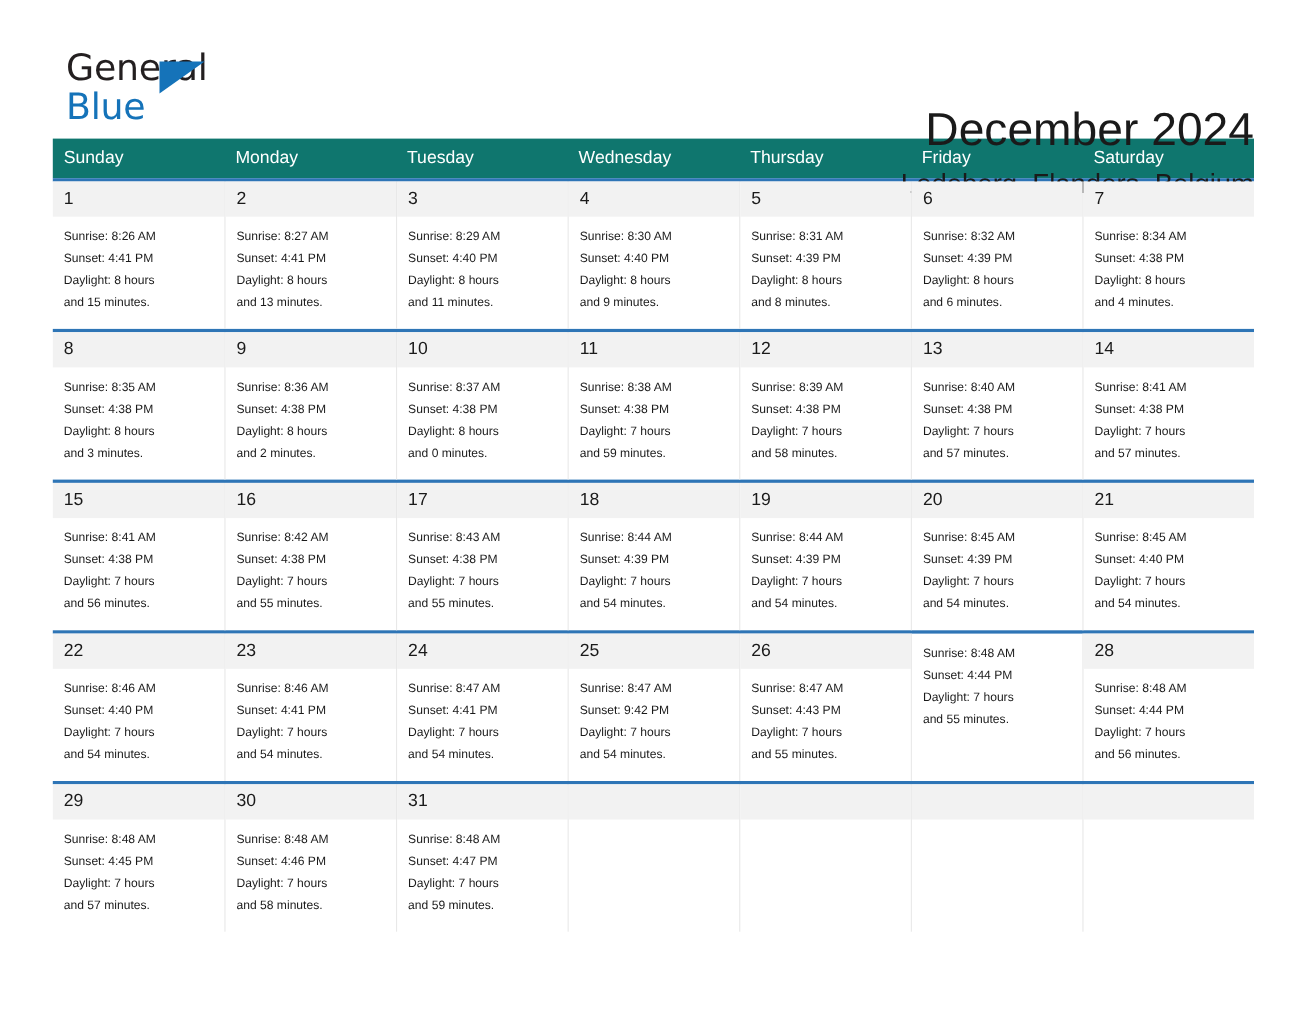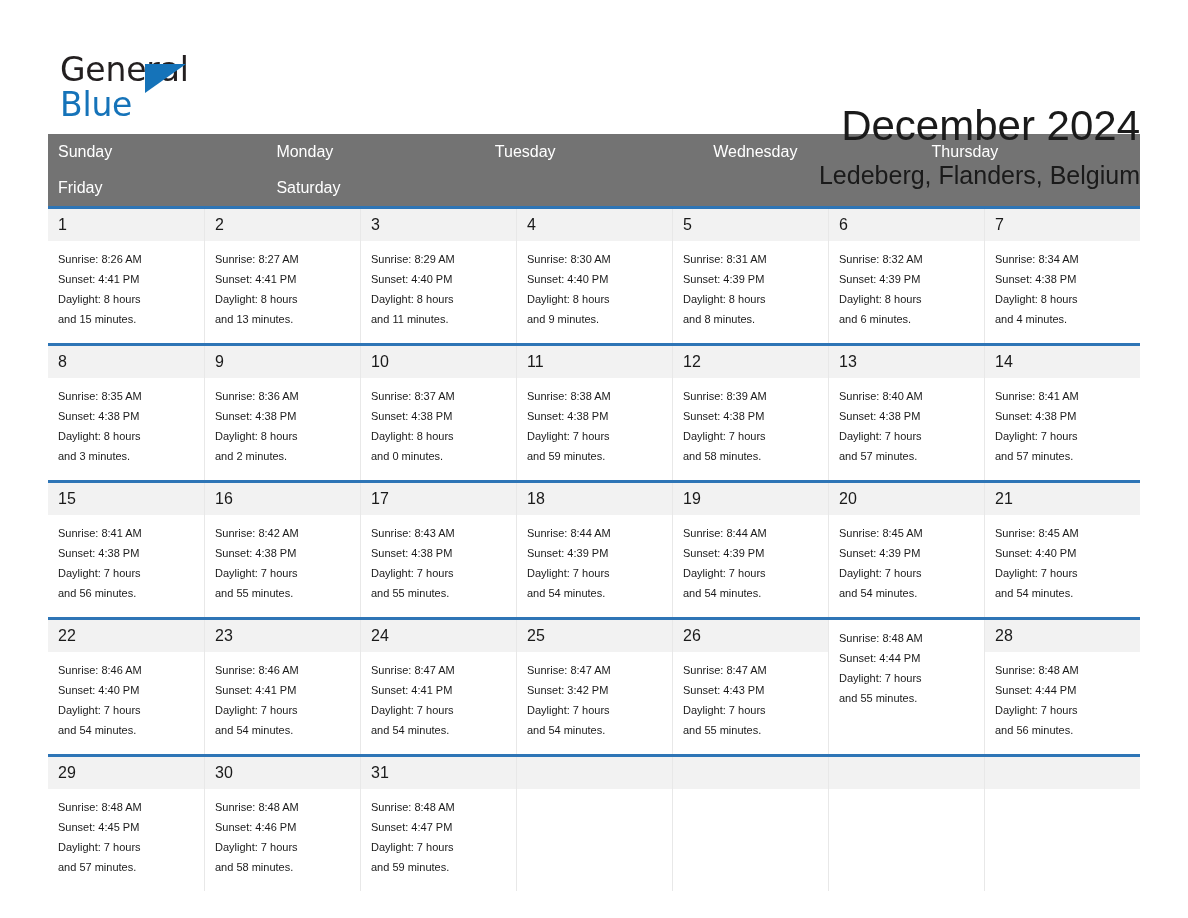--- a/index.html
+++ b/index.html
@@ -12,21 +12,21 @@
     height: 918px;
     font-family: "Liberation Sans", sans-serif;
     color: #000000;
     -webkit-font-smoothing: antialiased;
   }
   .page {
     position: relative;
     width: 1188px;
     height: 792px;
     box-sizing: border-box;
-    padding: 8px 48px;
+    padding: 0 48px;
   }
 
   
   .topbar {
     display: flex;
     align-items: flex-start;
     justify-content: space-between;
     padding-top: 44px;
     height: 104px;
     box-sizing: border-box;
@@ -84,22 +84,22 @@
     white-space: nowrap;
   }
 
   
   .calendar {
     margin-top: 22px;
     width: 1092px;
   }
   .weekdays {
     display: grid;
-    grid-template-columns: repeat(5, 1fr);
-    background: #737373;
+    grid-template-columns: repeat(7, 1fr);
+    background: #0f766e;
   }
   .weekday {
     color: #ffffff;
     font-size: 16px;
     line-height: 19px;
     padding: 8px 0 9px 10px;
     box-sizing: border-box;
   }
   .week {
     display: grid;
@@ -393,21 +393,21 @@
             <div>Sunrise: 8:47 AM</div>
             <div>Sunset: 4:41 PM</div>
             <div>Daylight: 7 hours</div>
             <div>and 54 minutes.</div>
           </div>
         </div>
       <div class="daycell">
           <div class="daynum">25</div>
           <div class="dayinfo">
             <div>Sunrise: 8:47 AM</div>
-            <div>Sunset: 3:42 PM</div>
+            <div>Sunset: 9:42 PM</div>
             <div>Daylight: 7 hours</div>
             <div>and 54 minutes.</div>
           </div>
         </div>
       <div class="daycell">
           <div class="daynum">26</div>
           <div class="dayinfo">
             <div>Sunrise: 8:47 AM</div>
             <div>Sunset: 4:43 PM</div>
             <div>Daylight: 7 hours</div>

